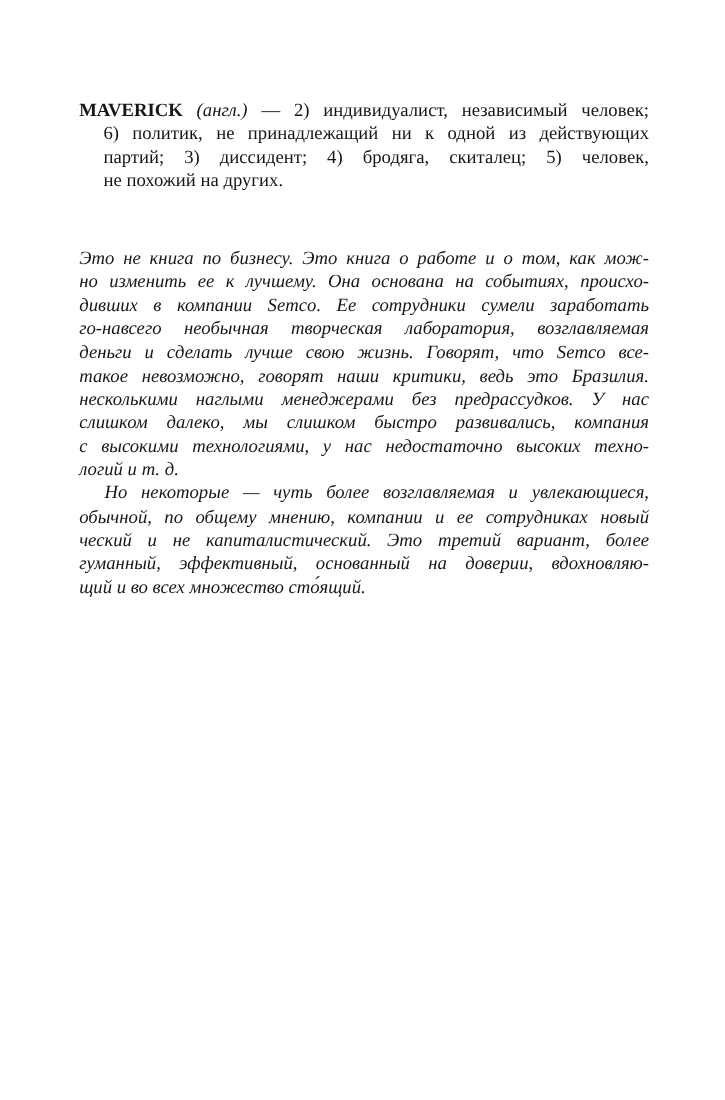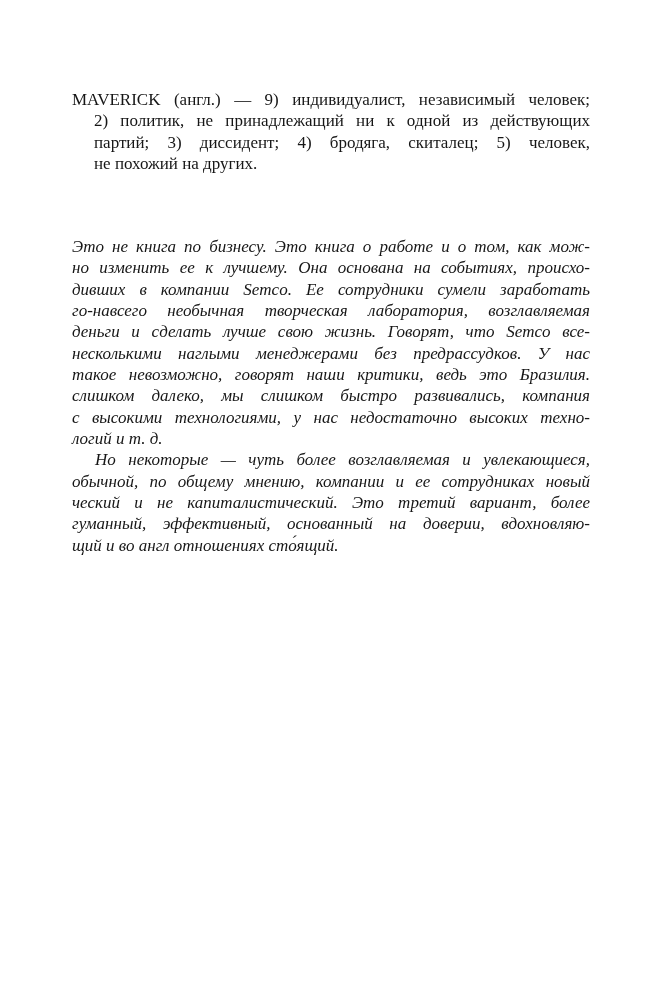--- a/index.html
+++ b/index.html
@@ -19,71 +19,71 @@
     position: absolute;
     left: 72px;
     width: 518px;
   }
   .definition-block {
     top: 89px;
     font-size: 17px;
     line-height: 21.35px;
   }
   .body-block {
-    top: 236px;
+    top: 224px;
     font-size: 17px;
     line-height: 21.35px;
     font-style: italic;
   }
   .line {
     text-align: justify;
     text-align-last: justify;
   }
   .line.last {
     text-align: left;
     text-align-last: left;
   }
   .line.hang { padding-left: 22px; }
   .line.indent { text-indent: 23px; }
-  .term { font-weight: normal; font-style: normal; }
-  .lang-note { }
+  .term { font-weight: bold; font-style: normal; }
+  .lang-note { font-style: italic; }
 </style>
 </head>
 <body>
 
 <div class="page">
 
   <div class="textcol definition-block">
     <div class="line">
       <span class="term">MAVERICK</span>
       <span class="lang-note">(англ.)</span>
-      <span>— 9) индивидуалист, независимый человек;</span>
+      <span>— 2) индивидуалист, независимый человек;</span>
     </div>
     <div>
-        <div class="line hang">2) политик, не принадлежащий ни к одной из действующих</div>
+        <div class="line hang">6) политик, не принадлежащий ни к одной из действующих</div>
         <div class="line hang">партий; 3) диссидент; 4) бродяга, скиталец; 5) человек,</div>
         <div class="line last hang">не похожий на других.</div>
       </div>
   </div>
 
   <div class="textcol body-block">
       <div>
         <div class="line">Это не книга по бизнесу. Это книга о работе и о том, как мож-</div>
         <div class="line">но изменить ее к лучшему. Она основана на событиях, происхо-</div>
         <div class="line">дивших в компании Semco. Ее сотрудники сумели заработать</div>
         <div class="line">го-навсего необычная творческая лаборатория, возглавляемая</div>
         <div class="line">деньги и сделать лучше свою жизнь. Говорят, что Semco все-</div>
+        <div class="line">такое невозможно, говорят наши критики, ведь это Бразилия.</div>
         <div class="line">несколькими наглыми менеджерами без предрассудков. У нас</div>
-        <div class="line">такое невозможно, говорят наши критики, ведь это Бразилия.</div>
         <div class="line">слишком далеко, мы слишком быстро развивались, компания</div>
         <div class="line">с высокими технологиями, у нас недостаточно высоких техно-</div>
         <div class="line last">логий и т. д.</div>
       </div>
       <div>
         <div class="line indent">Но некоторые — чуть более возглавляемая и увлекающиеся,</div>
         <div class="line">обычной, по общему мнению, компании и ее сотрудниках новый</div>
         <div class="line">ческий и не капиталистический. Это третий вариант, более</div>
         <div class="line">гуманный, эффективный, основанный на доверии, вдохновляю-</div>
-        <div class="line last">щий и во англ отношениях сто́ящий.</div>
+        <div class="line last">щий и во всех множество сто́ящий.</div>
       </div>
     </div>
 
 </div>
 
 </body></html>

